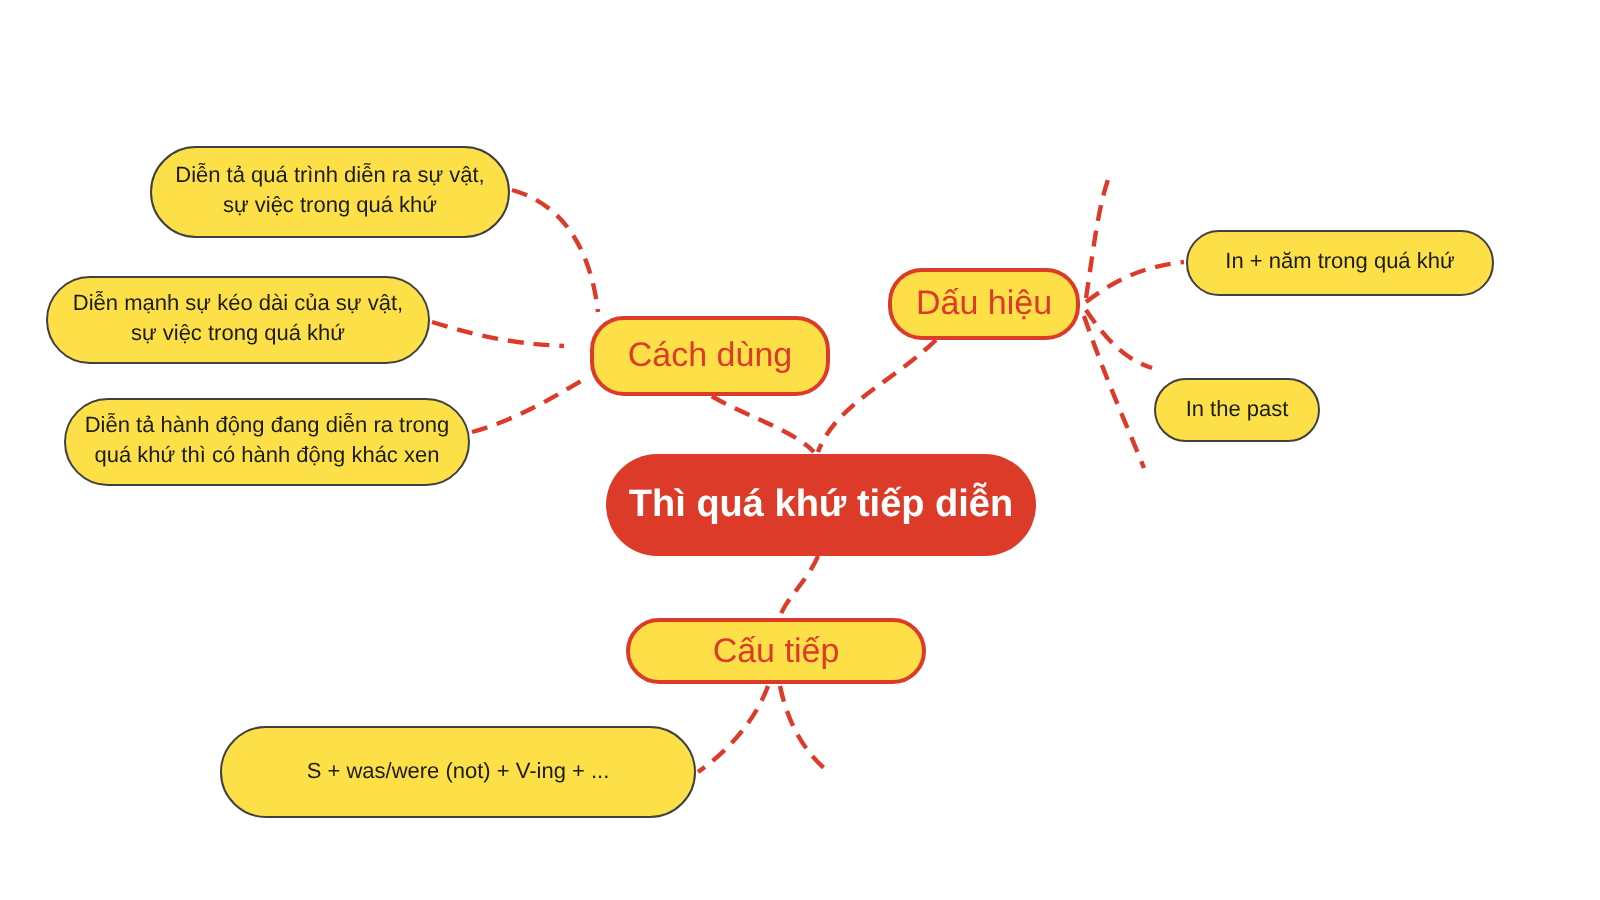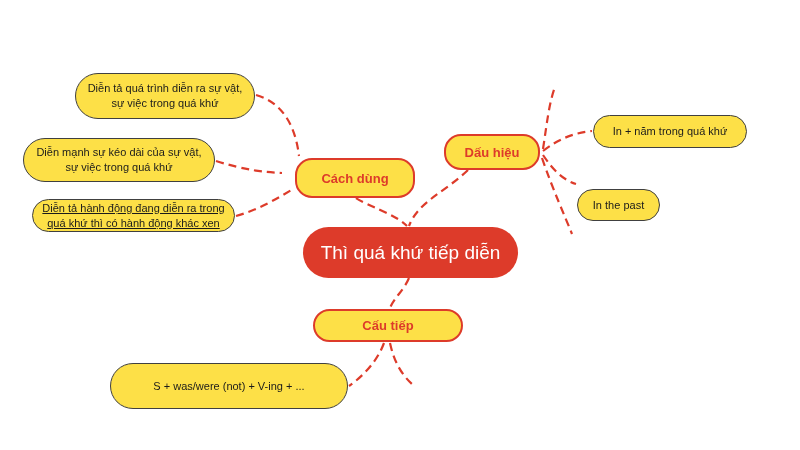--- a/index.html
+++ b/index.html
@@ -23,28 +23,28 @@
     border:1.6px solid var(--leaf_border,#404040);
     border-radius:26px;
     color:var(--leaf_text,#1b1b1b);
     font-size:11px;line-height:1.35;
     padding:2px 8px;
   }
   .branch{
     border:2.5px solid var(--red,#DD3B2A);
     border-radius:17px;
     color:var(--red,#DD3B2A);
-    font-weight:bold;font-size:13px;
+    font-weight:normal;font-size:17px;
     white-space:nowrap;
   }
   .center-topic{
     background:var(--red,#DD3B2A);
     border:none;border-radius:26px;
     color:var(--center_text_color,#fff);
-    font-weight:normal;font-size:19px;
+    font-weight:bold;font-size:19px;
     white-space:nowrap;
   }
 </style>
 </head>
 <body>
 
 <div class="stage">
 
   <svg class="connectors" width="800" height="450" viewBox="0 0 800 450">
     <path class="link" d="M 256,95 C 285,103 296,130 299,156"></path>
@@ -61,21 +61,21 @@
     <path class="link" d="M 390,343 C 394,362 402,375 412,384"></path>
   </svg>
 
   <div class="node center-topic" style="left:303px;top:227px;width:215px;height:51px;">Thì quá khứ tiếp diễn</div>
 
   <div class="node branch" style="left:295px;top:158px;width:120px;height:40px;">Cách dùng</div>
   <div class="node leaf" style="left:75px;top:73px;width:180px;height:46px;">Diễn tả quá trình diễn ra sự vật,
 sự việc trong quá khứ</div>
   <div class="node leaf" style="left:23px;top:138px;width:192px;height:44px;">Diễn mạnh sự kéo dài của sự vật,
 sự việc trong quá khứ</div>
-  <div class="node leaf" style="left:32px;top:199px;width:203px;height:33px;text-decoration:underline;">Diễn tả hành động đang diễn ra trong
+  <div class="node leaf" style="left:32px;top:199px;width:203px;height:44px;">Diễn tả hành động đang diễn ra trong
 quá khứ thì có hành động khác xen</div>
 
   <div class="node branch" style="left:444px;top:134px;width:96px;height:36px;">Dấu hiệu</div>
   <div class="node leaf" style="left:593px;top:115px;width:154px;height:33px;">In + năm trong quá khứ</div>
   <div class="node leaf" style="left:577px;top:168px;width:83px;height:32px;margin-top:21px;">In the past</div>
 
   <div class="node branch" style="left:313px;top:309px;width:150px;height:33px;">Cấu tiếp</div>
   <div class="node leaf" style="left:110px;top:363px;width:238px;height:46px;">S + was/were (not) + V-ing + ...</div>
 
 </div>

